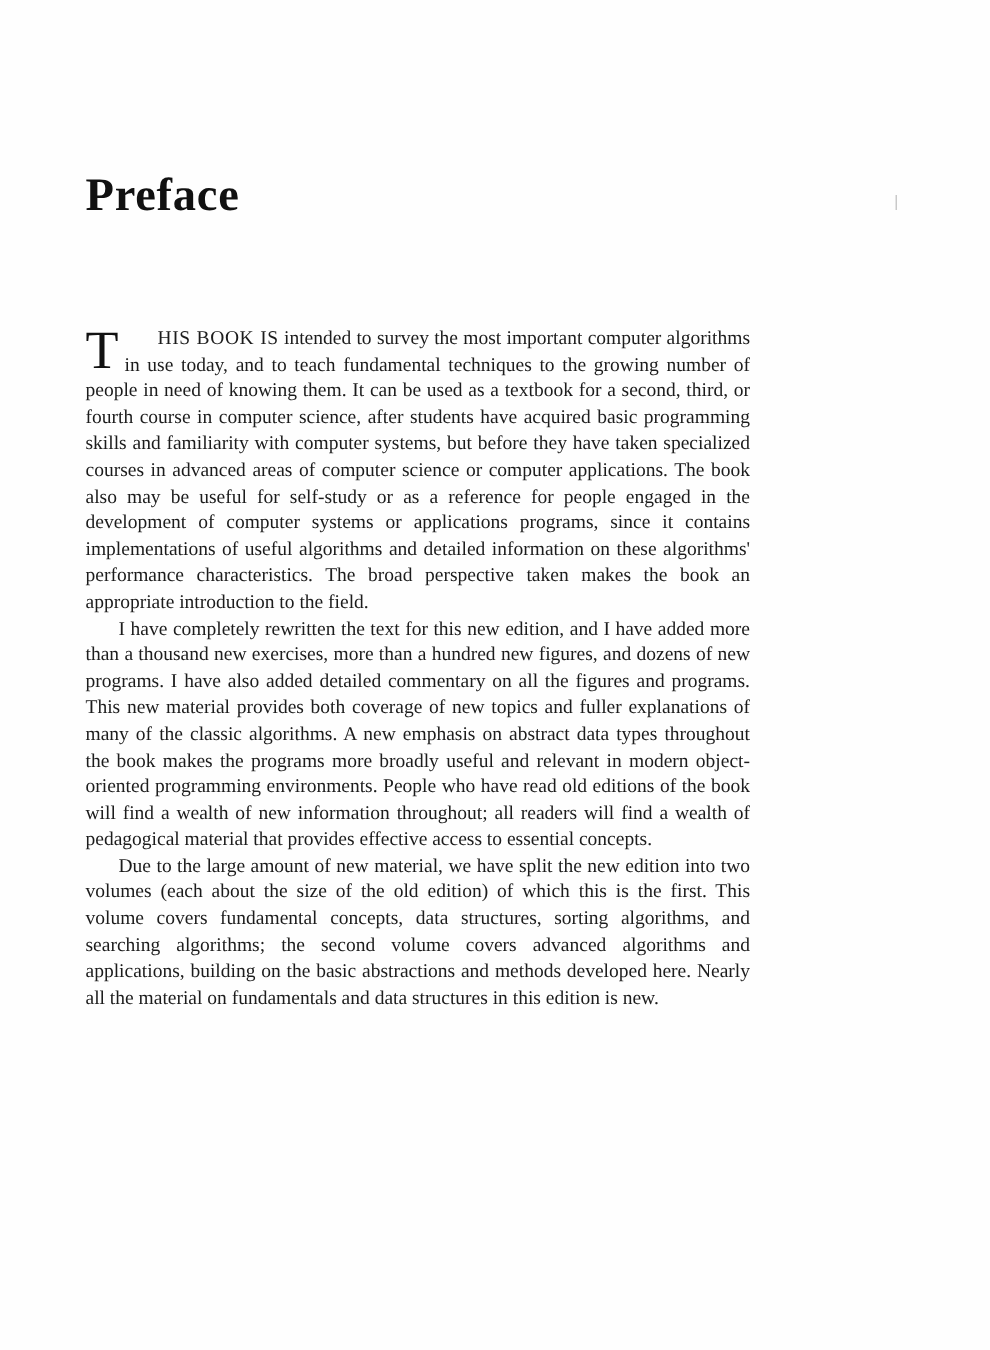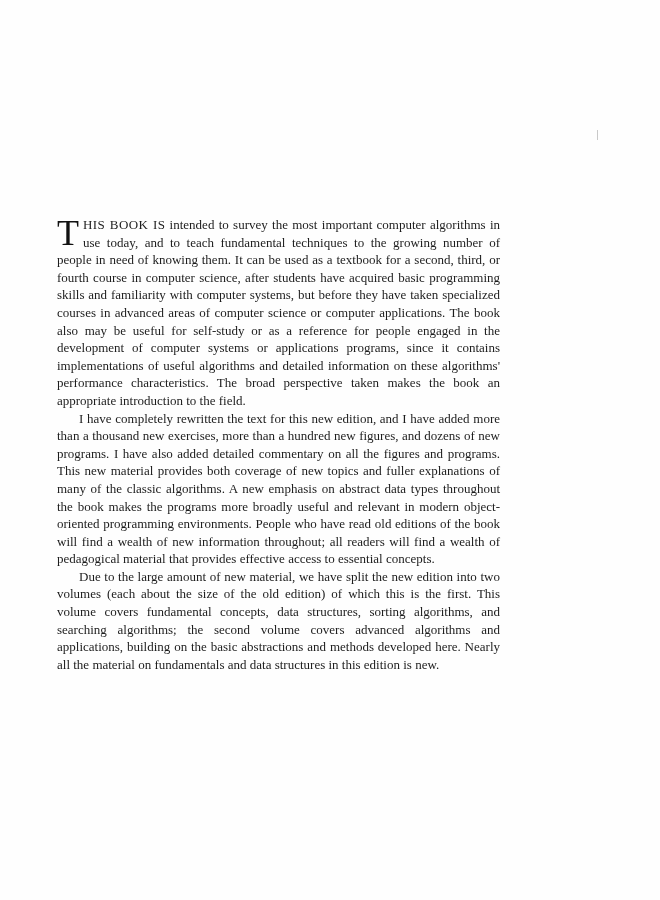--- a/index.html
+++ b/index.html
@@ -48,36 +48,38 @@
     float: left;
     font-size: 36px;
     line-height: 32px;
     padding-right: 4px;
     padding-top: 1px;
     font-weight: 400;
     color: #111111;
   }
   .lead-caps {
     letter-spacing: 0.4px;
+    margin-left: 22px;
   }
   .scan-artifact {
     position: absolute;
     top: 130px;
     right: 62px;
     width: 1px;
     height: 10px;
     background: #c9c9c9;
   }
 </style>
 </head>
 <body>
 
 <div class="book-page">
   <div class="scan-artifact"></div>
 
+  <h1 class="page-title">Preface</h1>
 
   <div class="page-body">
     <p><span class="dropcap">T</span><span class="lead-caps">HIS BOOK IS</span><span> intended to survey the most important computer algorithms in use today, and to teach fundamental techniques to the growing number of people in need of knowing them.  It can be used as a textbook for a second, third, or fourth course in computer science, after students have acquired basic programming skills and familiarity with computer systems, but before they have taken specialized courses in advanced areas of computer science or computer applications.  The book also may be useful for self-study or as a reference for people engaged in the development of computer systems or applications programs, since it contains implementations of useful algorithms and detailed information on these algorithms' performance characteristics.  The broad perspective taken makes the book an appropriate introduction to the field.</span></p>
 
     <p class="indented">I have completely rewritten the text for this new edition, and I have added more than a thousand new exercises, more than a hundred new figures, and dozens of new programs.  I have also added detailed commentary on all the figures and programs.  This new material provides both coverage of new topics and fuller explanations of many of the classic algorithms.  A new emphasis on abstract data types throughout the book makes the programs more broadly useful and relevant in modern object-oriented programming environments.  People who have read old editions of the book will find a wealth of new information throughout; all readers will find a wealth of pedagogical material that provides effective access to essential concepts.</p>
 
     <p class="indented">Due to the large amount of new material, we have split the new edition into two volumes (each about the size of the old edition) of which this is the first.  This volume covers fundamental concepts, data structures, sorting algorithms, and searching algorithms; the second volume covers advanced algorithms and applications, building on the basic abstractions and methods developed here.  Nearly all the material on fundamentals and data structures in this edition is new.</p>
   </div>
 </div>
 

